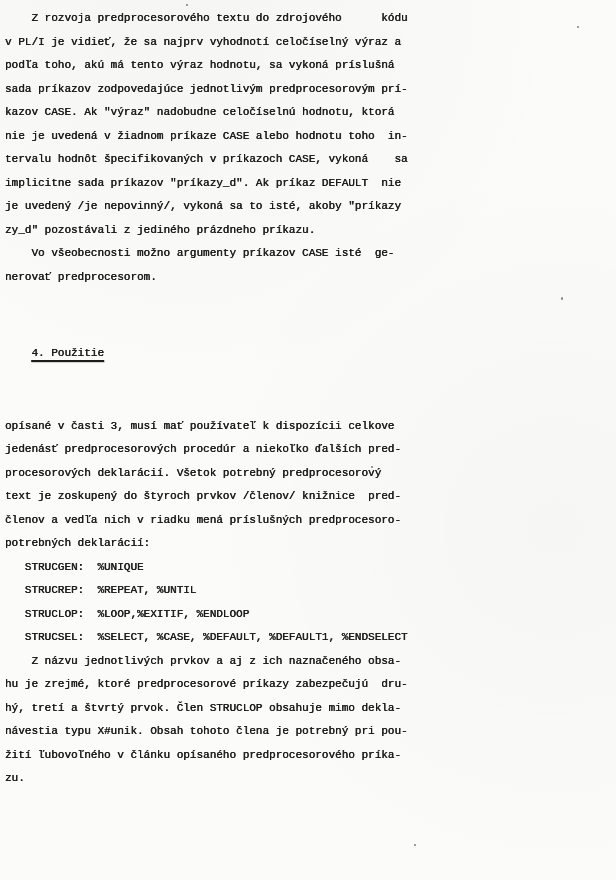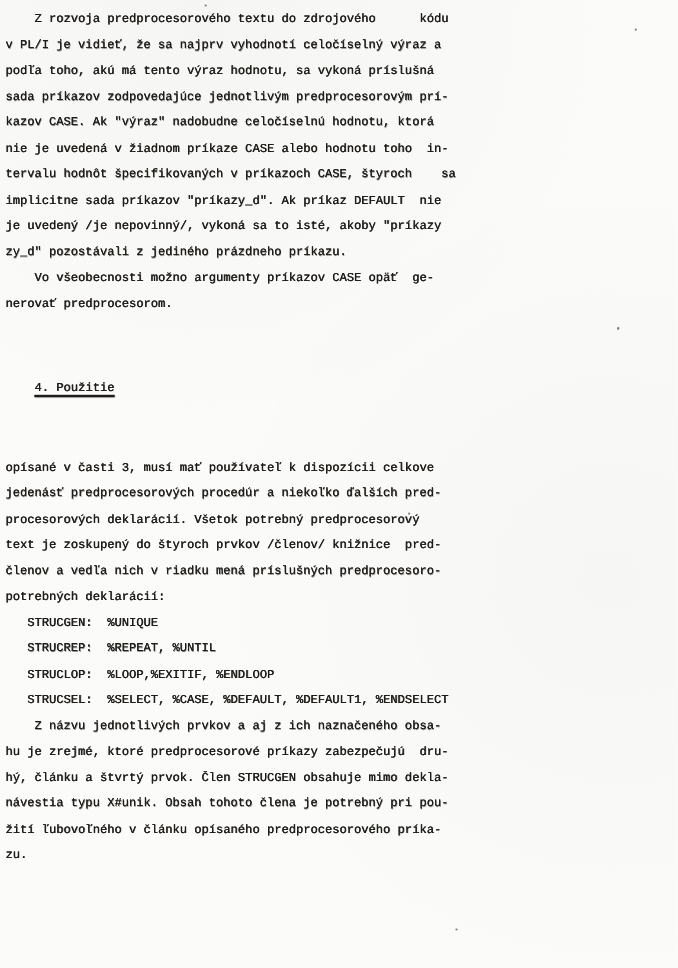--- a/index.html
+++ b/index.html
@@ -71,28 +71,28 @@
   <div class="speck s4"></div>
   <div class="speck s5"></div>
 
   <div class="para">
     <div class="line">    Z rozvoja predprocesorového textu do zdrojového      kódu</div>
     <div class="line">v PL/I je vidieť, že sa najprv vyhodnotí celočíselný výraz a</div>
     <div class="line">podľa toho, akú má tento výraz hodnotu, sa vykoná príslušná</div>
     <div class="line">sada príkazov zodpovedajúce jednotlivým predprocesorovým prí-</div>
     <div class="line">kazov CASE. Ak "výraz" nadobudne celočíselnú hodnotu, ktorá</div>
     <div class="line">nie je uvedená v žiadnom príkaze CASE alebo hodnotu toho  in-</div>
-    <div class="line">tervalu hodnôt špecifikovaných v príkazoch CASE, štyroch    sa</div>
+    <div class="line">tervalu hodnôt špecifikovaných v príkazoch CASE, vykoná    sa</div>
     <div class="line">implicitne sada príkazov "príkazy_d". Ak príkaz DEFAULT  nie</div>
     <div class="line">je uvedený /je nepovinný/, vykoná sa to isté, akoby "príkazy</div>
     <div class="line">zy_d" pozostávali z jediného prázdneho príkazu.</div>
   </div>
 
   <div class="para">
-    <div class="line">    Vo všeobecnosti možno argumenty príkazov CASE opäť  ge-</div>
+    <div class="line">    Vo všeobecnosti možno argumenty príkazov CASE isté  ge-</div>
     <div class="line">nerovať predprocesorom.</div>
   </div>
 
   <div class="heading">
     <span class="heading-text">4. Použitie</span>
   </div>
 
   <div class="para">
     <div class="line">opísané v časti 3, musí mať používateľ k dispozícii celkove</div>
     <div class="line">jedenásť predprocesorových procedúr a niekoľko ďalších pred-</div>
@@ -105,19 +105,19 @@
   <div class="para">
     <div class="line">   STRUCGEN:  %UNIQUE</div>
     <div class="line">   STRUCREP:  %REPEAT, %UNTIL</div>
     <div class="line">   STRUCLOP:  %LOOP,%EXITIF, %ENDLOOP</div>
     <div class="line">   STRUCSEL:  %SELECT, %CASE, %DEFAULT, %DEFAULT1, %ENDSELECT</div>
   </div>
 
   <div class="para">
     <div class="line">    Z názvu jednotlivých prvkov a aj z ich naznačeného obsa-</div>
     <div class="line">hu je zrejmé, ktoré predprocesorové príkazy zabezpečujú  dru-</div>
-    <div class="line">hý, článku a štvrtý prvok. Člen STRUCGEN obsahuje mimo dekla-</div>
+    <div class="line">hý, tretí a štvrtý prvok. Člen STRUCLOP obsahuje mimo dekla-</div>
     <div class="line">návestia typu X#unik. Obsah tohoto člena je potrebný pri pou-</div>
     <div class="line">žití ľubovoľného v článku opísaného predprocesorového príka-</div>
     <div class="line">zu.</div>
   </div>
 
 </div>
 
 </body></html>

